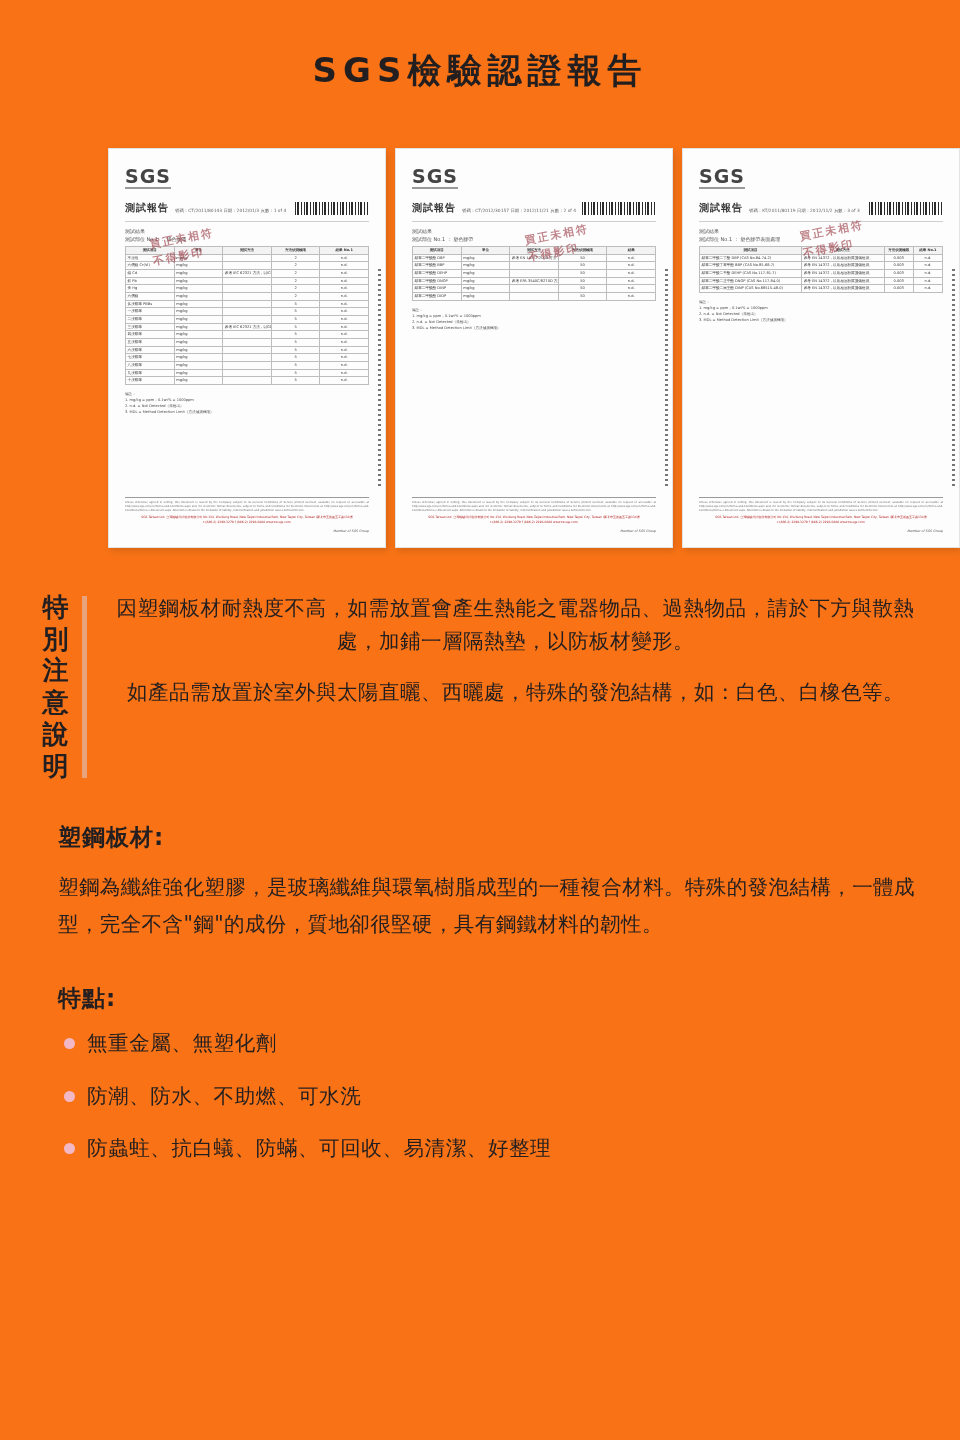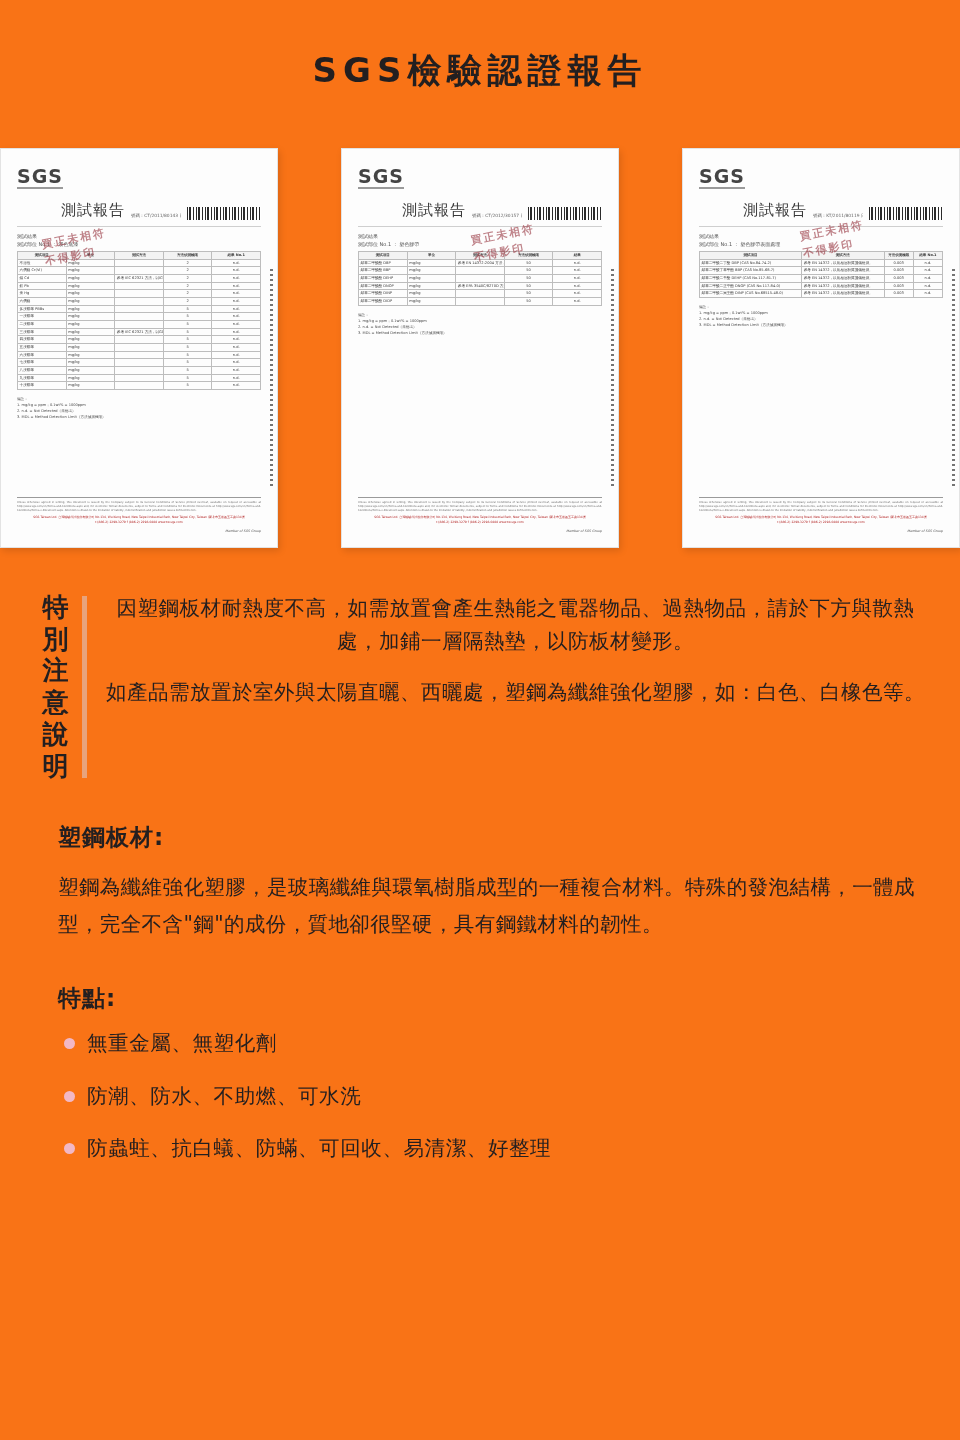--- a/index.html
+++ b/index.html
@@ -25,21 +25,21 @@
     font-weight: bold;
     letter-spacing: 6px;
     color: #231f20;
     padding-top: 48px;
     padding-bottom: 10px;
   }
 
   
   .reports {
     display: flex;
-    justify-content: space-between;
+    justify-content: flex-end;
     gap: 9px;
     padding: 44px 0 22px 0;
   }
   .report {
     width: 278px;
     height: 400px;
     background: #fdfdfd;
     border: 1px solid #e3e3e3;
     box-shadow: 2px 3px 7px rgba(0,0,0,0.13);
     position: relative;
@@ -56,21 +56,21 @@
     display: inline-block;
     padding-bottom: 1px;
     line-height: 1;
   }
   .rep-sub {
     margin-top: 12px;
     display: flex;
     align-items: flex-end;
     gap: 6px;
   }
-  .rep-sub .rtitle { font-size: 15px; font-weight: normal; color: #3a3a3a; letter-spacing: 1px; margin-left: 44px;}
+  .rep-sub .rtitle { font-size: 10px; font-weight: bold; color: #3a3a3a; letter-spacing: 1px;}
   .rep-sub .rmeta { font-size: 4.4px; color: #666; line-height: 1.5; flex: 1; white-space: nowrap; overflow: hidden;}
   .barcode {
     height: 13px; width: 74px;
     background: repeating-linear-gradient(90deg,#2b2b2b 0 1px,#fff 1px 2px,#2b2b2b 2px 4px,#fff 4px 6px,#2b2b2b 6px 7px,#fff 7px 9px);
     margin-left: auto;
   }
   .hr-thin { border-top: 1px solid #cfcfcf; margin: 6px 0 4px; }
   .sec-label { font-size: 5px; color: #555; margin: 6px 0 2px; }
   .sec-label2 { font-size: 5px; color: #555; margin: 1px 0 4px; }
   table.rep {
@@ -505,21 +505,21 @@
     </div>
 
   </div>
 
   <div class="notice">
     <div class="notice-label">特別注意說明</div>
     <div class="notice-accent" style="background: rgb(232, 163, 124);"></div>
     <div class="notice-body">
       <p>因塑鋼板材耐熱度不高，如需放置會產生熱能之電器物品、過熱物品，請於下方與散熱處，加鋪一層隔熱墊，以防板材變形。</p>
       <div class="notice-gap"></div>
-      <p>如產品需放置於室外與太陽直曬、西曬處，塑鋼為纖維強化塑膠，如：白色、白橡色等。</p>
+      <p>如產品需放置於室外與太陽直曬、西曬處，特殊的發泡結構，如：白色、白橡色等。</p>
     </div>
   </div>
 
   <div class="section">
     <div class="sec-h">塑鋼板材:</div>
     <p class="sec-p">塑鋼為纖維強化塑膠，是玻璃纖維與環氧樹脂成型的一種複合材料。特殊的發泡結構，一體成型，完全不含"鋼"的成份，質地卻很堅硬，具有鋼鐵材料的韌性。</p>
   </div>
 
   <div class="section">
     <div class="sec-h">特點:</div>

